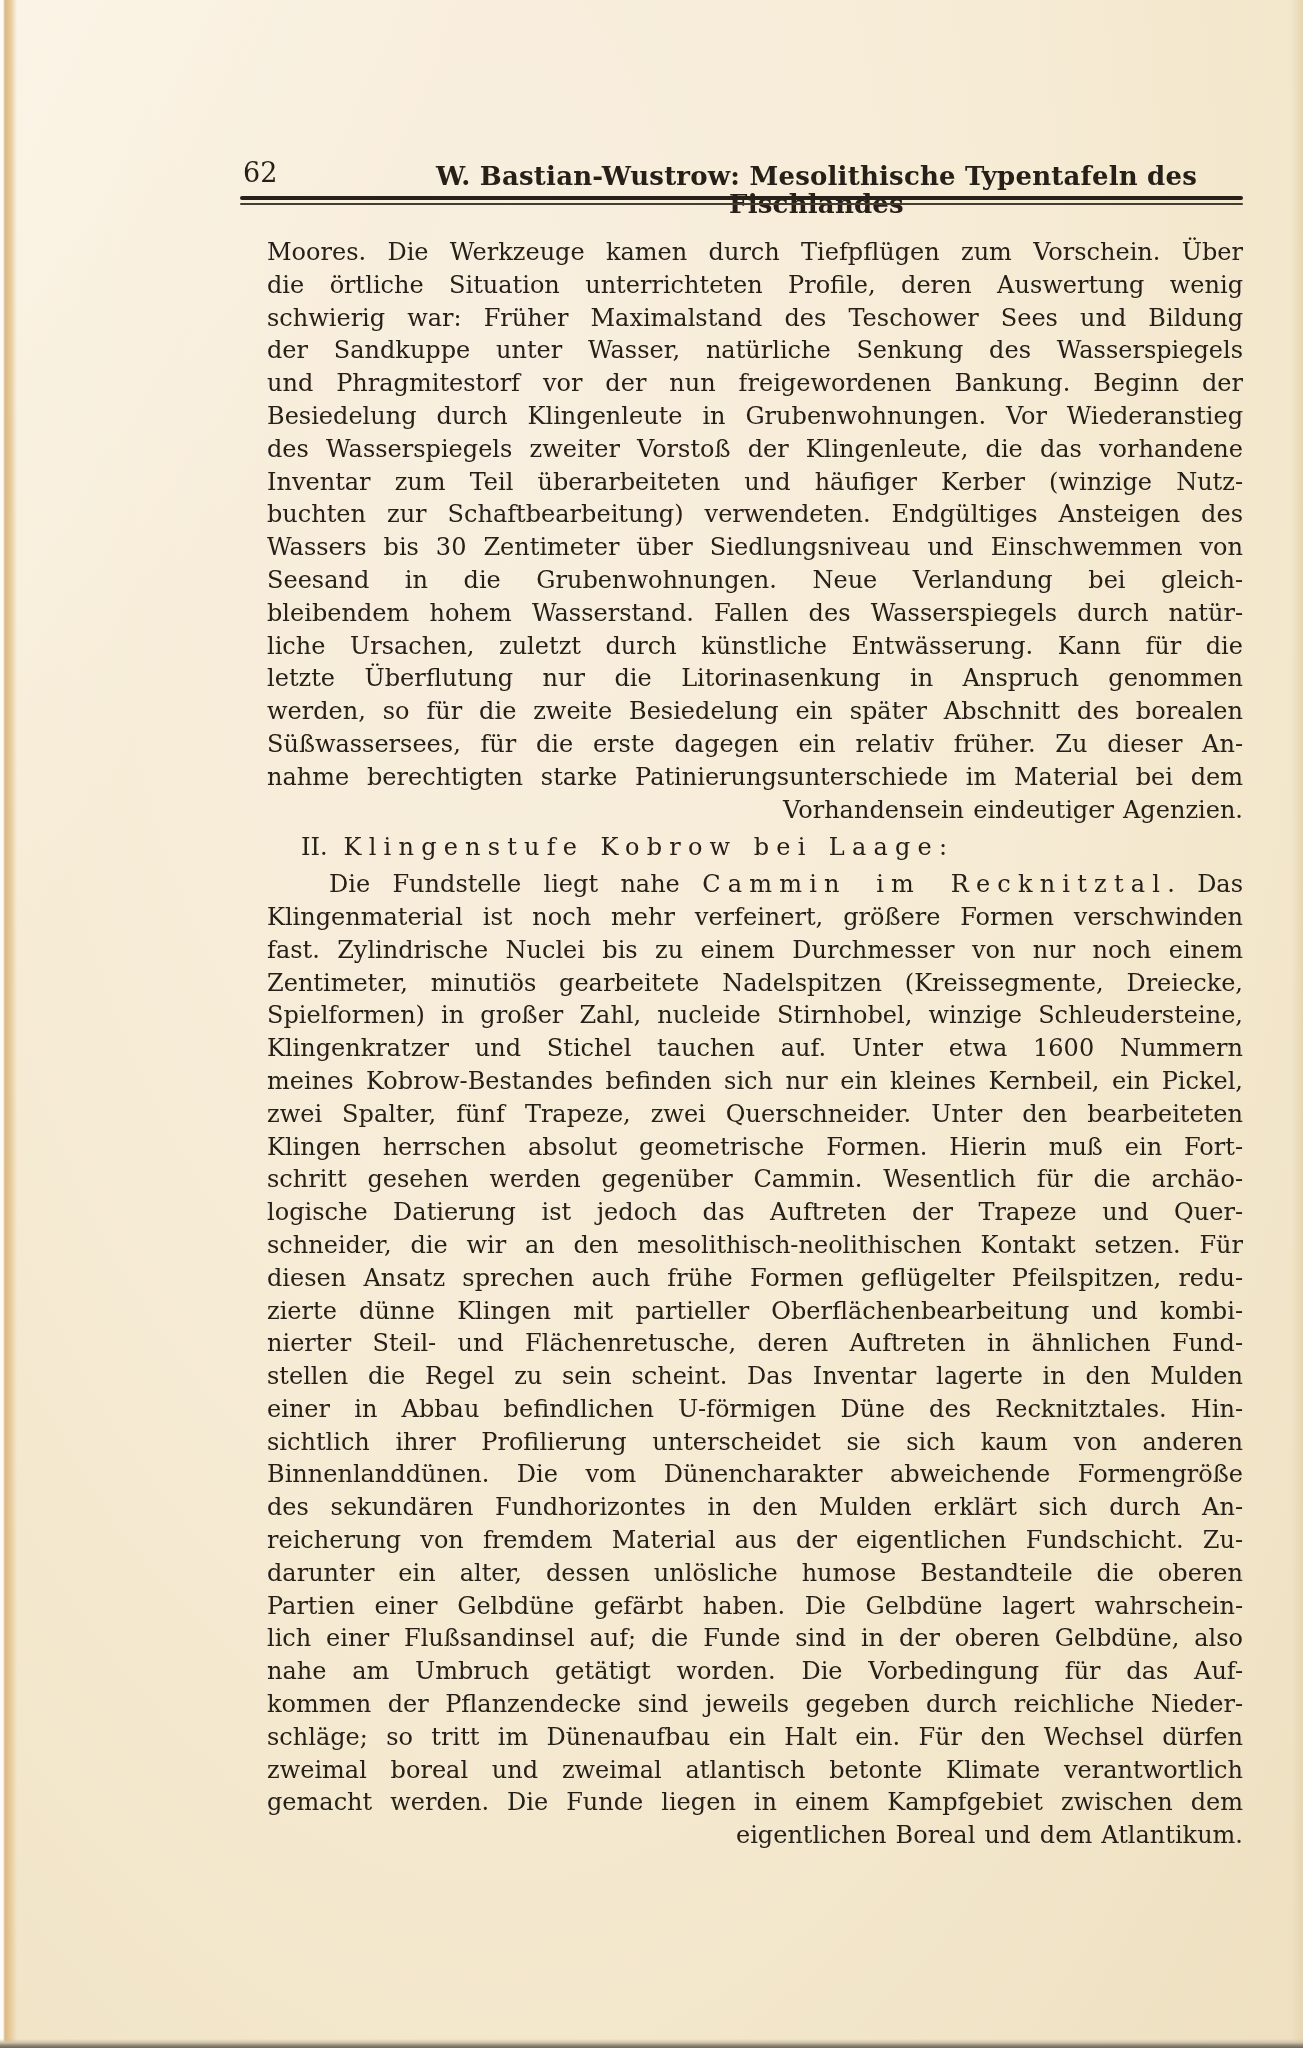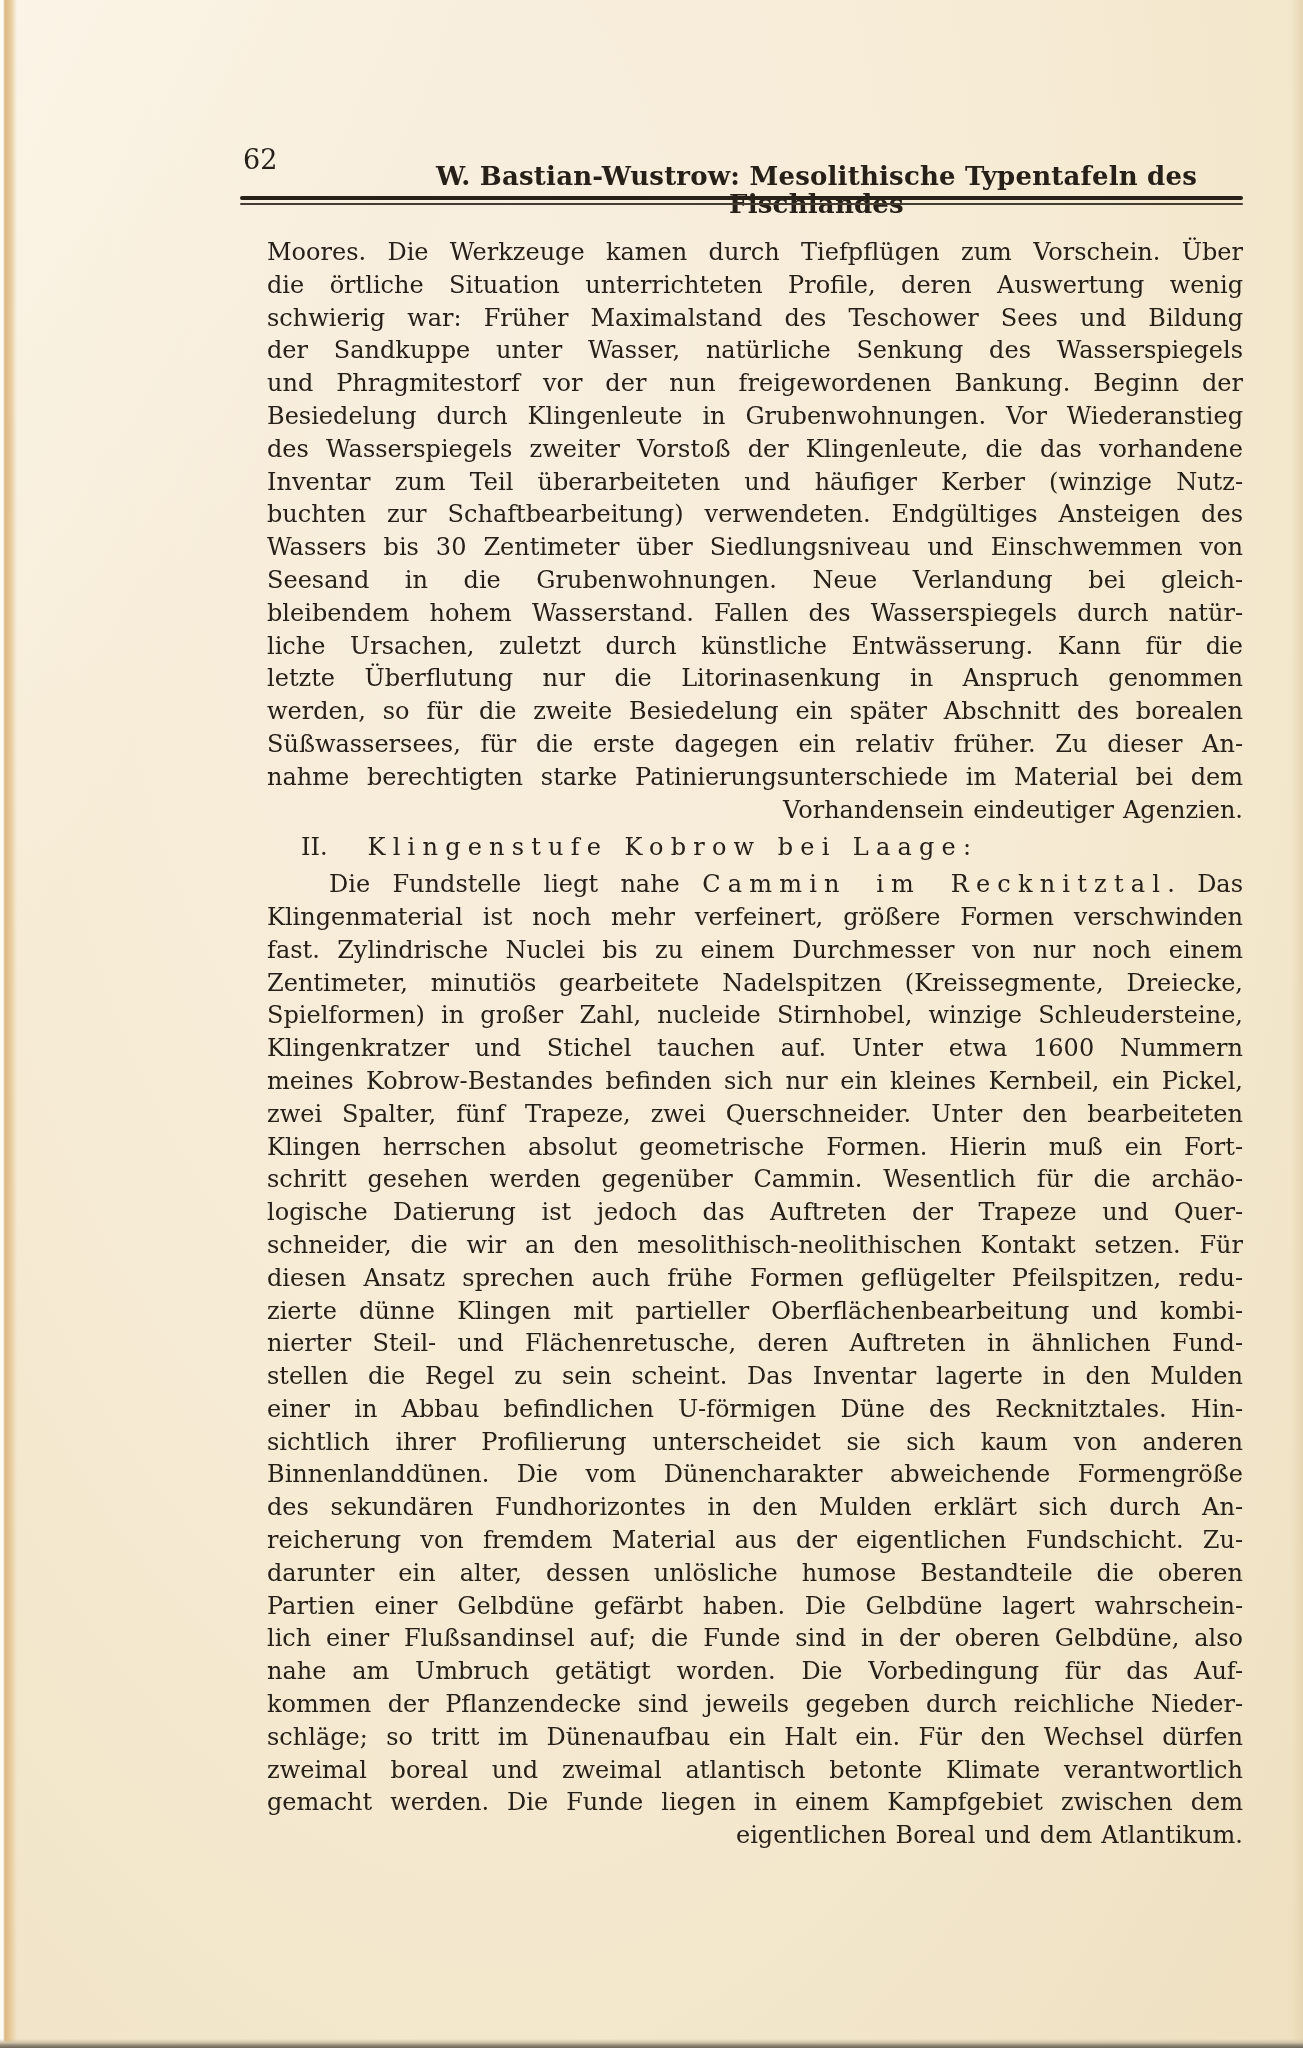--- a/index.html
+++ b/index.html
@@ -26,21 +26,21 @@
   }
   .edge-right{
     position:absolute;right:0;top:0;bottom:0;width:12px;
     background:linear-gradient(to left,#e6d6b2,rgba(230,214,178,0));
   }
   .edge-bottom{
     position:absolute;left:0;right:0;bottom:0;height:9px;
     background:linear-gradient(to bottom,rgba(170,160,138,0) 0,#cfc4a8 40%,#8a8170 75%,#6e665a 100%);
   }
   .page-num{
-    position:absolute;top:144px;left:243px;
+    position:absolute;top:157px;left:243px;
     font-size:27px;line-height:32px;
   }
   .running-title{
     position:absolute;top:162px;left:388px;width:857px;
     text-align:center;font-weight:bold;font-size:26px;line-height:28px;
     letter-spacing:.2px;
   }
   .rule{position:absolute;top:196px;left:240px;width:1003px;}
   .rule .thick{height:4px;background:#27211a;border-radius:2px;}
   .rule .thin{height:2px;background:#453d31;margin-top:3px;border-radius:1px;}
@@ -50,21 +50,21 @@
     word-spacing:1.5px;
   }
   .line{display:block;text-align:justify;text-align-last:justify;white-space:nowrap0;margin-left:24px;}
   .line.flush{text-align:right;text-align-last:auto;}
   .line.indent{text-indent:62px;}
   .section-heading{
     margin:5px 0 4px 0;
     padding-left:58px;
   }
   .sperr{letter-spacing:.3em;}
-  .section-heading .sperr{margin-left:40px;}
+  .section-heading .sperr{margin-left:16px;}
 </style>
 </head>
 <body>
 
 <div class="scan">
 
   <div class="edge-left"></div>
   <div class="edge-right"></div>
   <div class="edge-bottom"></div>
 

